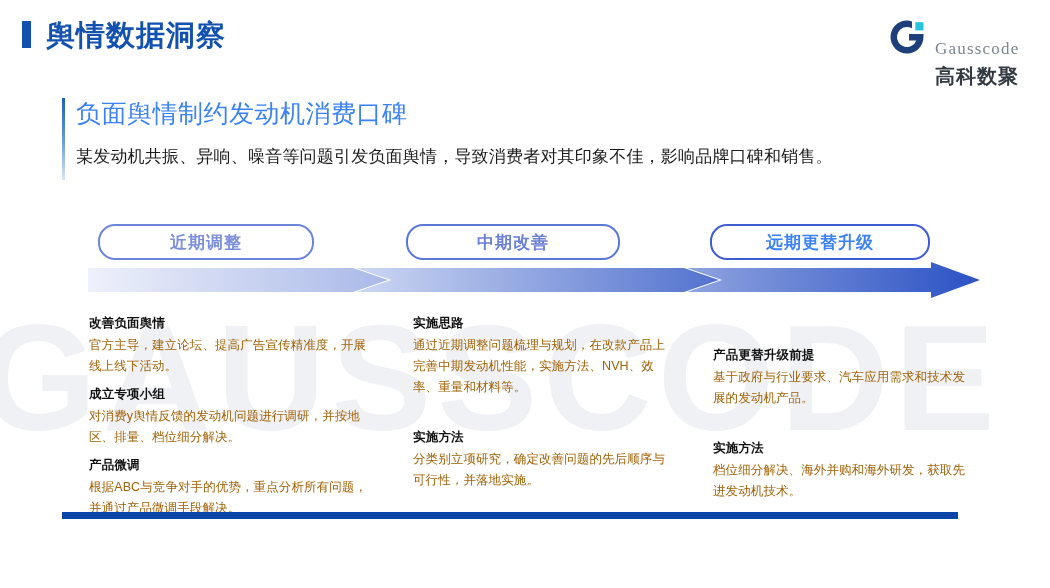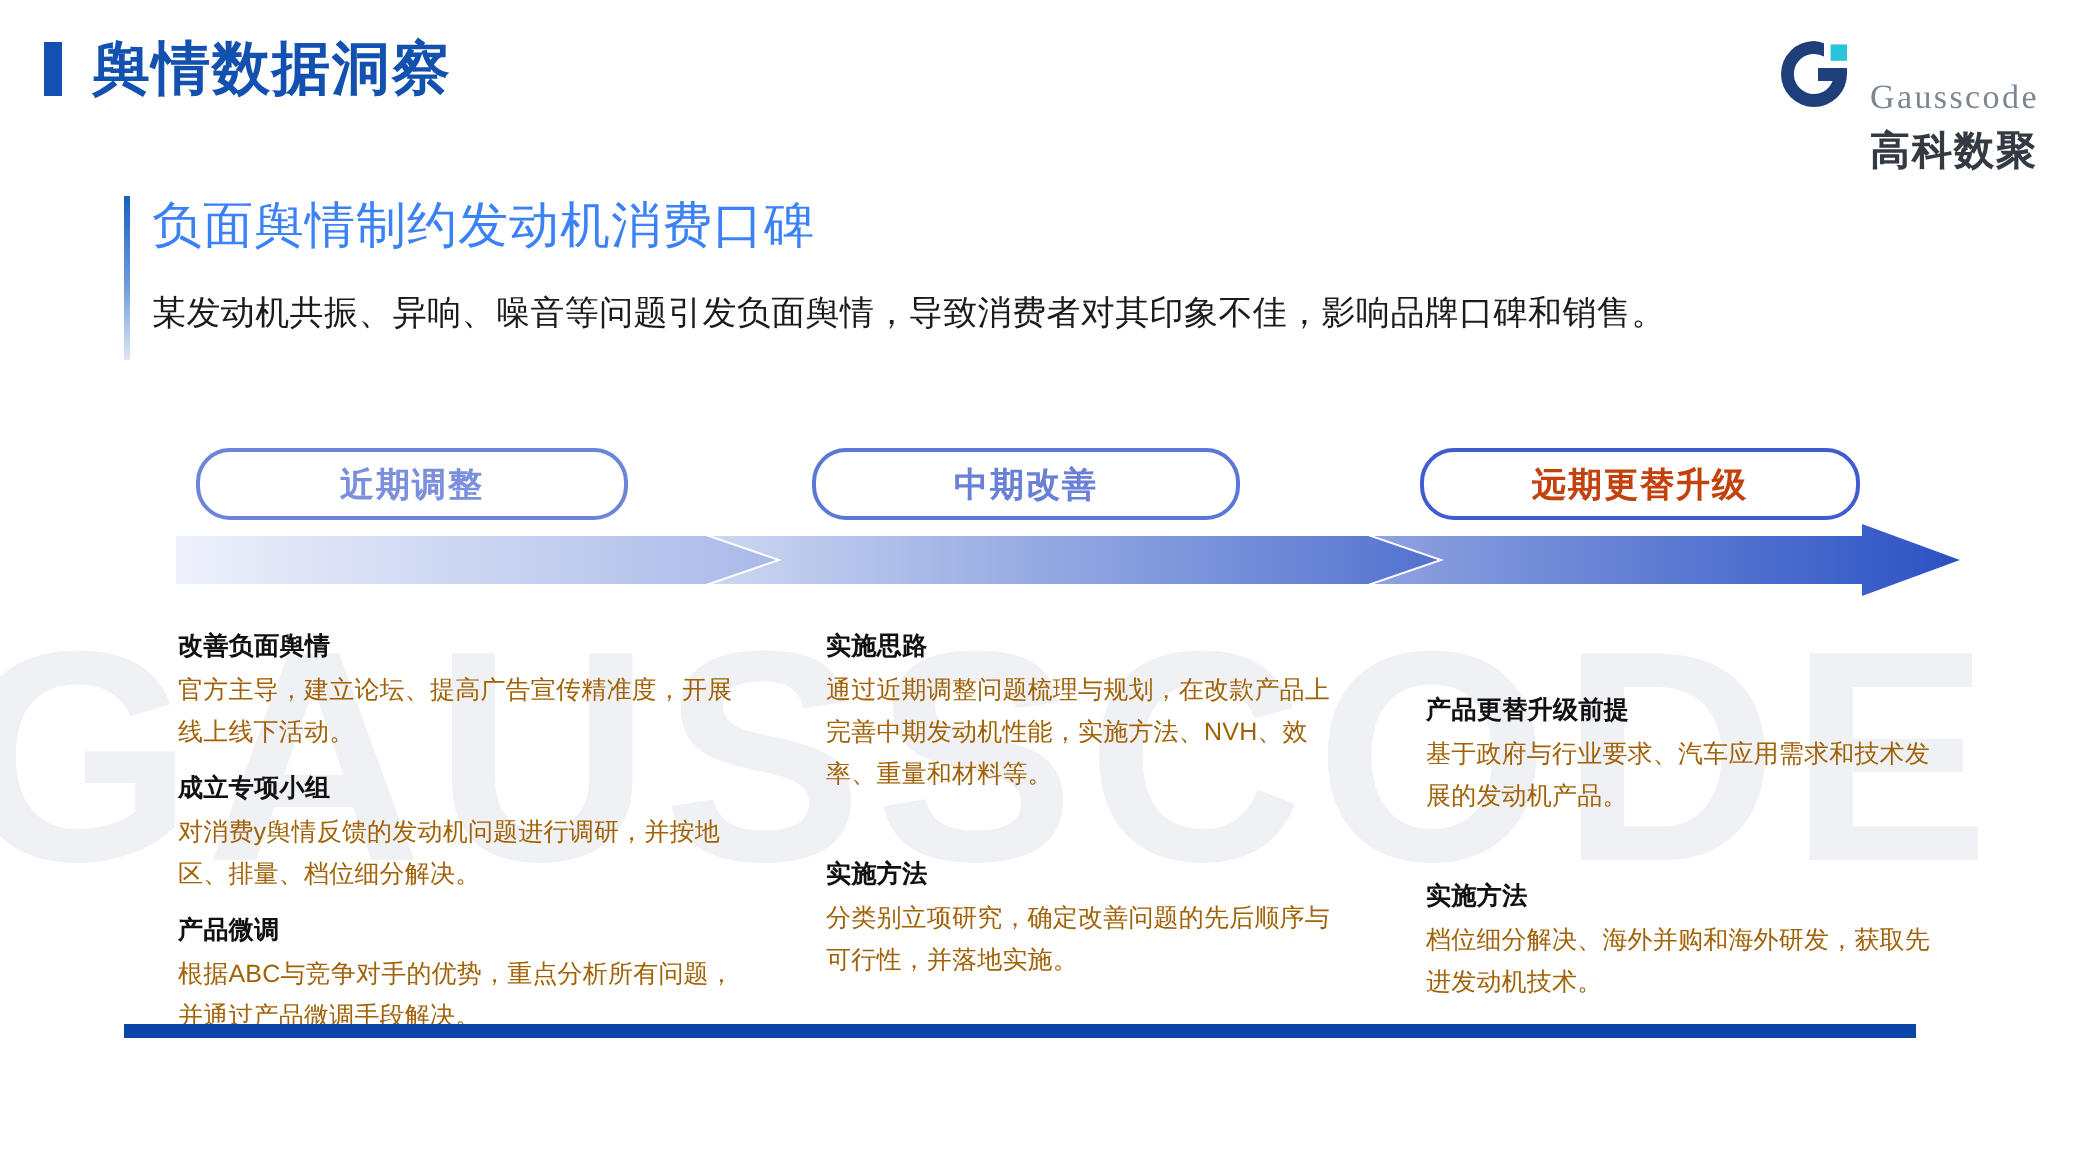--- a/index.html
+++ b/index.html
@@ -63,21 +63,21 @@
 
   
   .pill{
     position:absolute;height:32px;border-radius:17px;
     background:#ffffff;border:2px solid #4a6fd4;
     display:flex;align-items:center;justify-content:center;
     font-size:17px;font-weight:700;letter-spacing:1px;z-index:4;
   }
   .pill-1{left:98px;top:224px;width:212px;color:#7b8fdd;border-color:#6d85d8;}
   .pill-2{left:406px;top:224px;width:210px;color:#6a7fd6;border-color:#5a78d6;}
-  .pill-3{left:710px;top:224px;width:216px;color:#c2410c;border-color:#3f5cd0;}
+  .pill-3{left:710px;top:224px;width:216px;color:#3b82f6;border-color:#3f5cd0;}
 
   
   .arrow-wrap{position:absolute;left:88px;top:262px;width:892px;height:36px;z-index:2;}
   .arrow-wrap svg{display:block;}
 
   
   .cols{position:absolute;left:16px;top:0;width:988px;height:588px;z-index:3;}
   .col{position:absolute;top:313px;}
   .col-1{left:73px;width:280px;}
   .col-2{left:397px;width:262px;}

